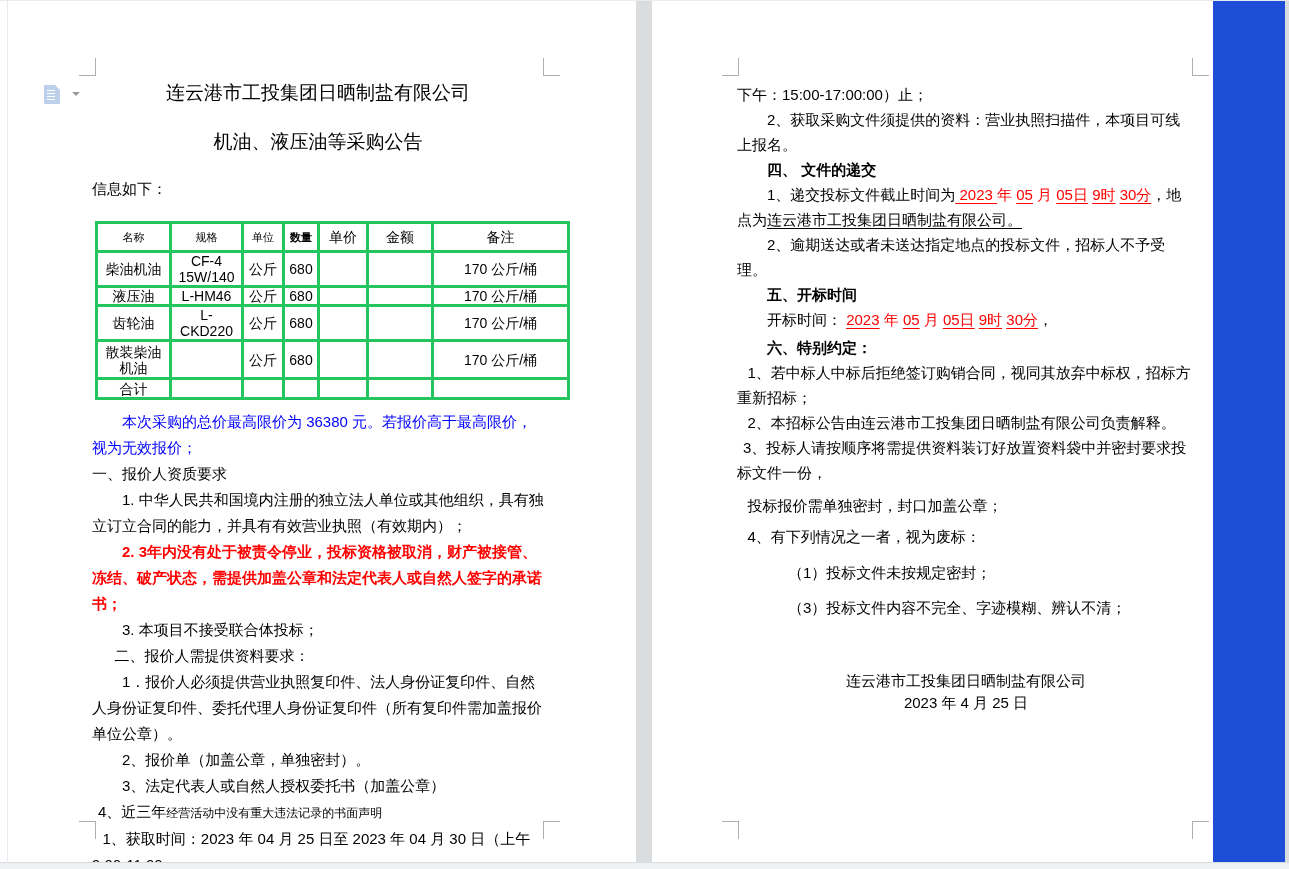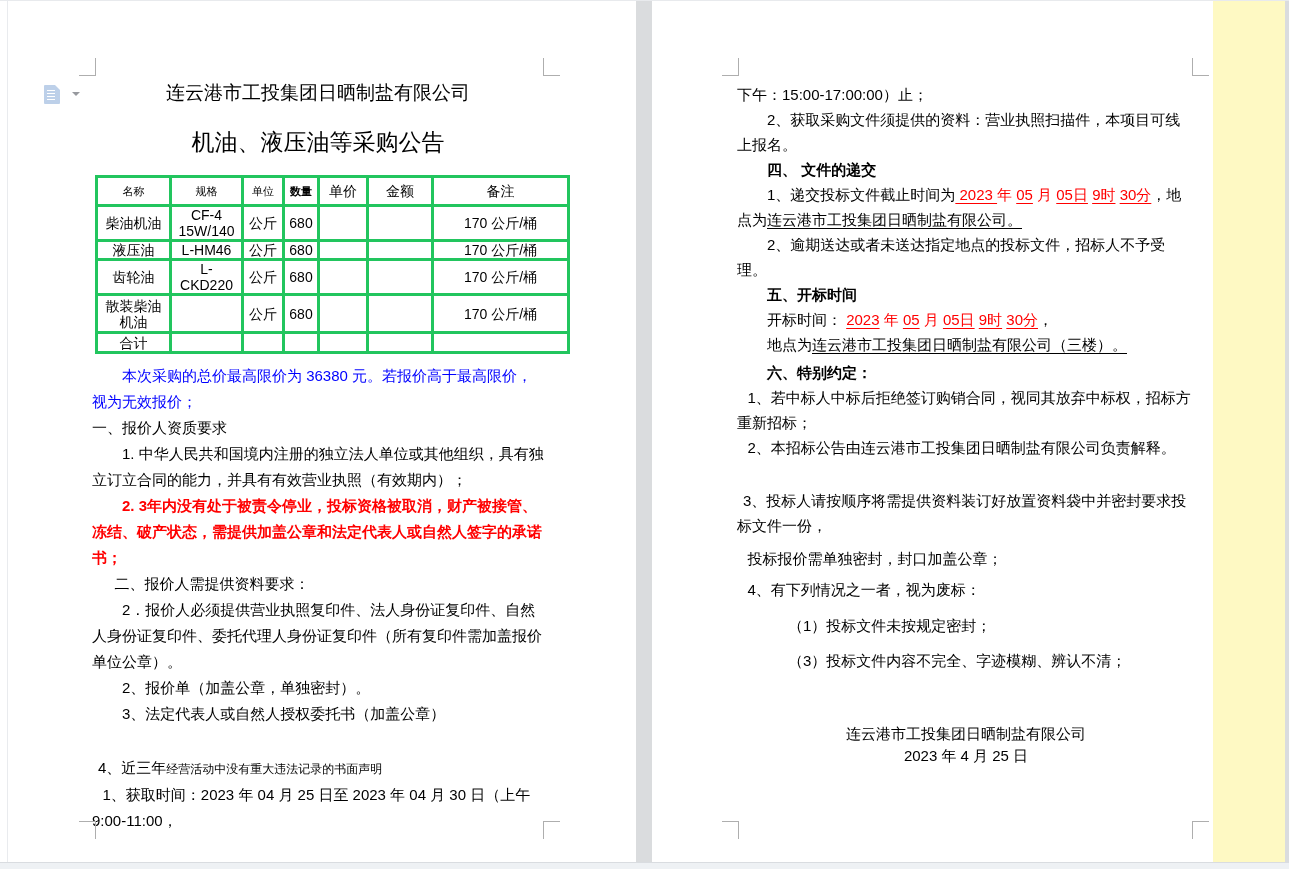--- a/index.html
+++ b/index.html
@@ -1,18 +1,18 @@
 <!DOCTYPE html>
 <html><head>
 <meta charset="utf-8">
 <style>
   * { margin:0; padding:0; box-sizing:border-box; }
   html,body { width:1289px; height:869px; overflow:hidden; }
   body { font-family:"Liberation Sans", sans-serif; color:#000; background:#fff; }
-  .screen { position:relative; width:1289px; height:869px; background:#fef9c3; border-top:1px solid #e8eaed; }
+  .screen { position:relative; width:1289px; height:869px; background:#1d4ed8; border-top:1px solid #e8eaed; }
 
   .page { position:absolute; top:0; height:861px; background:#ffffff; overflow:hidden; }
   .page-left  { left:0;   width:636px; }
   .page-right { left:652px; width:561px; }
   .page-gap { position:absolute; top:0; left:636px; width:16px; height:861px; background:#dadcde; }
   .right-sliver { position:absolute; top:0; left:1285px; width:4px; height:861px; background:#dadcde; }
   .left-hairline { position:absolute; top:0; left:7px; width:1px; height:861px; background:#e9ebee; }
   .bottom-strip { position:absolute; top:861px; left:0; width:1289px; height:8px; background:#eef1f4; border-top:1px solid #d9dce0; }
 
   
@@ -31,30 +31,30 @@
       border-width:0 5px 5px 0; border-color:transparent #fff transparent transparent; }
   .dd-arrow { position:absolute; left:28px; top:7px; width:0; height:0;
       border-left:4px solid transparent; border-right:4px solid transparent; border-top:4px solid #97999e; }
 
   
   .content { position:absolute; top:75px; }
   .page-left  .content { left:92px; width:452px; height:760px; }
   .page-right .content { left:85px; width:458px; height:760px; }
 
   .title    { font-size:19px; font-weight:normal; text-align:center; line-height:22px; margin-top:6px; }
-  .subtitle { font-size:23px; font-weight:normal; text-align:center; line-height:20px; margin-top:28px; }
+  .subtitle { font-size:19px; font-weight:normal; text-align:center; line-height:20px; margin-top:28px; }
   .intro    { font-size:15px; line-height:18px; margin-top:28px; }
 
   p.l { font-size:15px; line-height:26px; }
   p.r { font-size:15px; line-height:25px; }
   .ind2  { text-indent:2em; }
   .ind15 { text-indent:1.5em; }
   .ind14 { text-indent:1.4em; }
   .ind07 { text-indent:0.7em; }
-  .ind04 { text-indent:0.4em;margin-top:28px; }
+  .ind04 { text-indent:0.4em; }
   .ind34 { text-indent:3.4em; }
   .b { font-weight:bold; }
   .blue { color:#0000ff; margin-top:9px; line-height:30px; }
   .redbold { color:#ff0000; font-weight:bold; }
 
   .c-red { color:#ff0000; }
   .c-u { text-decoration:underline; text-underline-offset:3px; }
   .c-sm { font-size:12px; }
 
   .mt8  { margin-top:8px; }
@@ -78,20 +78,21 @@
 </style>
 </head>
 <body>
 
 <div class="screen">
 
   <div class="page page-left">
     <div class="content">
       <h1 class="title">连云港市工投集团日晒制盐有限公司</h1>
       <h2 class="subtitle">机油、液压油等采购公告</h2>
+      <p class="intro">信息如下：</p>
 
       <table class="items">
         <colgroup>
           <col style="width:74px">
             <col style="width:72px">
             <col style="width:41px">
           <col style="width:35px">
             <col style="width:49px">
             <col style="width:65px">
             <col style="width:136px">
@@ -153,41 +154,41 @@
               <td class="col5"></td>
               <td class="col6"></td>
             </tr>
           </tbody>
       </table>
 
       <p class="l blue ind2">本次采购的总价最高限价为 36380 元。若报价高于最高限价，视为无效报价；</p>
       <p class="l">一、报价人资质要求</p>
       <p class="l ind2">1. 中华人民共和国境内注册的独立法人单位或其他组织，具有独立订立合同的能力，并具有有效营业执照（有效期内）；</p>
       <p class="l ind2 redbold">2. 3年内没有处于被责令停业，投标资格被取消，财产被接管、冻结、破产状态，需提供加盖公章和法定代表人或自然人签字的承诺书；</p>
+      <p class="l ind2">3. 本项目不接受联合体投标；</p>
       <p class="l ind15">二、报价人需提供资料要求：</p>
-      <p class="l ind2">2．报价人必须提供营业执照复印件、法人身份证复印件、自然人身份证复印件、委托代理人身份证复印件（所有复印件需加盖报价单位公章）。</p>
+      <p class="l ind2">1．报价人必须提供营业执照复印件、法人身份证复印件、自然人身份证复印件、委托代理人身份证复印件（所有复印件需加盖报价单位公章）。</p>
       <p class="l ind2">2、报价单（加盖公章，单独密封）。</p>
       <p class="l ind2">3、法定代表人或自然人授权委托书（加盖公章）</p>
       <p class="l ind04"><span>4、近三年</span><span class="c-sm">经营活动中没有重大违法记录的书面声明</span></p>
       <p class="l ind07">1、获取时间：2023 年 04 月 25 日至 2023 年 04 月 30 日（上午 9:00-11:00，</p>
     </div>
   </div>
 
   <div class="page-gap"></div>
 
   <div class="page page-right">
     <div class="content">
       <p class="r mt6">下午：15:00-17:00:00）止；</p>
       <p class="r ind2">2、获取采购文件须提供的资料：营业执照扫描件，本项目可线上报名。</p>
       <p class="r b ind2">四、 文件的递交</p>
       <p class="r ind2"><span>1、递交投标文件截止时间为</span><span class="c-red c-u"> 2023 </span><span class="c-red">年 </span><span class="c-red c-u">05</span><span class="c-red"> 月 </span><span class="c-red c-u">05日</span><span class="c-red"> </span><span class="c-red c-u">9时</span><span class="c-red"> </span><span class="c-red c-u">30分</span><span>，地点为</span><span class="c-u">连云港市工投集团日晒制盐有限公司。</span></p>
       <p class="r ind2">2、逾期送达或者未送达指定地点的投标文件，招标人不予受理。</p>
       <p class="r b ind2">五、开标时间</p>
       <p class="r ind2"><span>开标时间： </span><span class="c-red c-u">2023</span><span class="c-red"> 年 </span><span class="c-red c-u">05</span><span class="c-red"> 月 </span><span class="c-red c-u">05日</span><span class="c-red"> </span><span class="c-red c-u">9时</span><span class="c-red"> </span><span class="c-red c-u">30分</span><span>，</span></p>
-      <p class="r ind2"><span>地点为</span><span class="c-u">连云港市工投集团日晒制盐有限公司（三楼）。</span></p>
       <p class="r b ind2 mt3">六、特别约定：</p>
       <p class="r ind07">1、若中标人中标后拒绝签订购销合同，视同其放弃中标权，招标方重新招标；</p>
       <p class="r ind07">2、本招标公告由连云港市工投集团日晒制盐有限公司负责解释。</p>
       <p class="r ind04">3、投标人请按顺序将需提供资料装订好放置资料袋中并密封要求投标文件一份，</p>
       <p class="r ind07 mt8">投标报价需单独密封，封口加盖公章；</p>
       <p class="r ind07 mt6">4、有下列情况之一者，视为废标：</p>
       <p class="r ind34 mt11">（1）投标文件未按规定密封；</p>
       <p class="r ind34 mt10">（3）投标文件内容不完全、字迹模糊、辨认不清；</p>
       <div class="footer">
         <p>连云港市工投集团日晒制盐有限公司</p>

